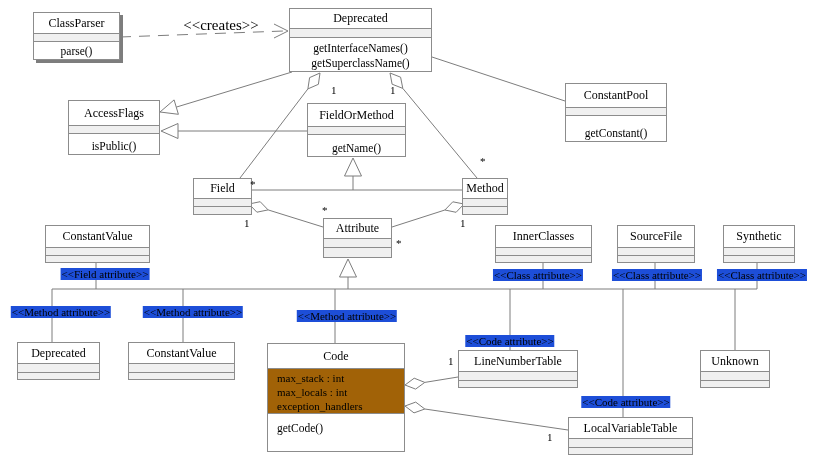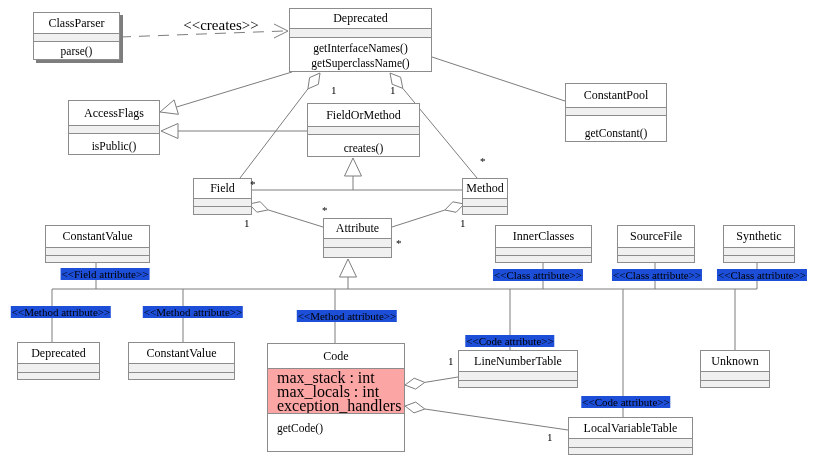--- a/index.html
+++ b/index.html
@@ -10,21 +10,21 @@
          background:#fff; border:1px solid #8c8c8c; z-index:2; }
   .cls .t { display:flex; align-items:center; justify-content:center;
             font-size:12px; flex:0 0 auto; white-space:nowrap; }
   .cls .cmp { border-top:1px solid #8c8c8c; background:#f0f0f0; flex:0 0 auto; }
   .cls .cmp.grow { flex:1 1 auto; }
   .cls .ops { border-top:1px solid #8c8c8c; background:#fff; font-size:11.5px;
               display:flex; flex-direction:column; align-items:center; justify-content:flex-end;
               line-height:15px; flex:1 1 auto; white-space:nowrap; }
   .cls .ops.left { align-items:flex-start; justify-content:flex-start;
                    padding:7px 0 0 9px; box-sizing:border-box; }
-  .cls .attrs { border-top:1px solid #8c8c8c; background:#fca5a5; font-size:16px;
+  .cls .attrs { border-top:1px solid #8c8c8c; background:#a16207; font-size:11px;
                 line-height:14px; padding:2px 2px 0 9px; flex:0 0 auto;
                 box-sizing:border-box; white-space:nowrap; }
   .shadowed { box-shadow:3px 3px 0 0 #7d7d7d; }
   .stereo { position:absolute; font-size:11px; background:#1d4ed8; white-space:nowrap;
             transform:translateX(-50%); z-index:1; padding:0 1px; }
   .mult { position:absolute; font-size:11px; z-index:3; line-height:11px; }
   .lbl-creates { position:absolute; font-size:15px; white-space:nowrap;
                  transform:translateX(-50%); z-index:1; }
 </style>
 </head>
@@ -124,25 +124,25 @@
   </div>
 
   <div class="cls" style="left:68px;top:100px;width:92px;height:55px">
     <div class="t" style="height:24px">AccessFlags</div>
     <div class="cmp" style="height:7px"></div>
     <div class="ops">
       <div>isPublic()</div>
     </div>
   </div>
 
-  <div class="cls" style="left:307px;top:103px;width:113px;height:54px">
+  <div class="cls" style="left:307px;top:103px;width:99px;height:54px">
     <div class="t" style="height:22px">FieldOrMethod</div>
     <div class="cmp" style="height:7px"></div>
     <div class="ops">
-      <div>creates()</div>
+      <div>getName()</div>
     </div>
   </div>
 
   <div class="cls" style="left:565px;top:83px;width:102px;height:59px">
     <div class="t" style="height:23px">ConstantPool</div>
     <div class="cmp" style="height:7px"></div>
     <div class="ops">
       <div>getConstant()</div>
     </div>
   </div>

